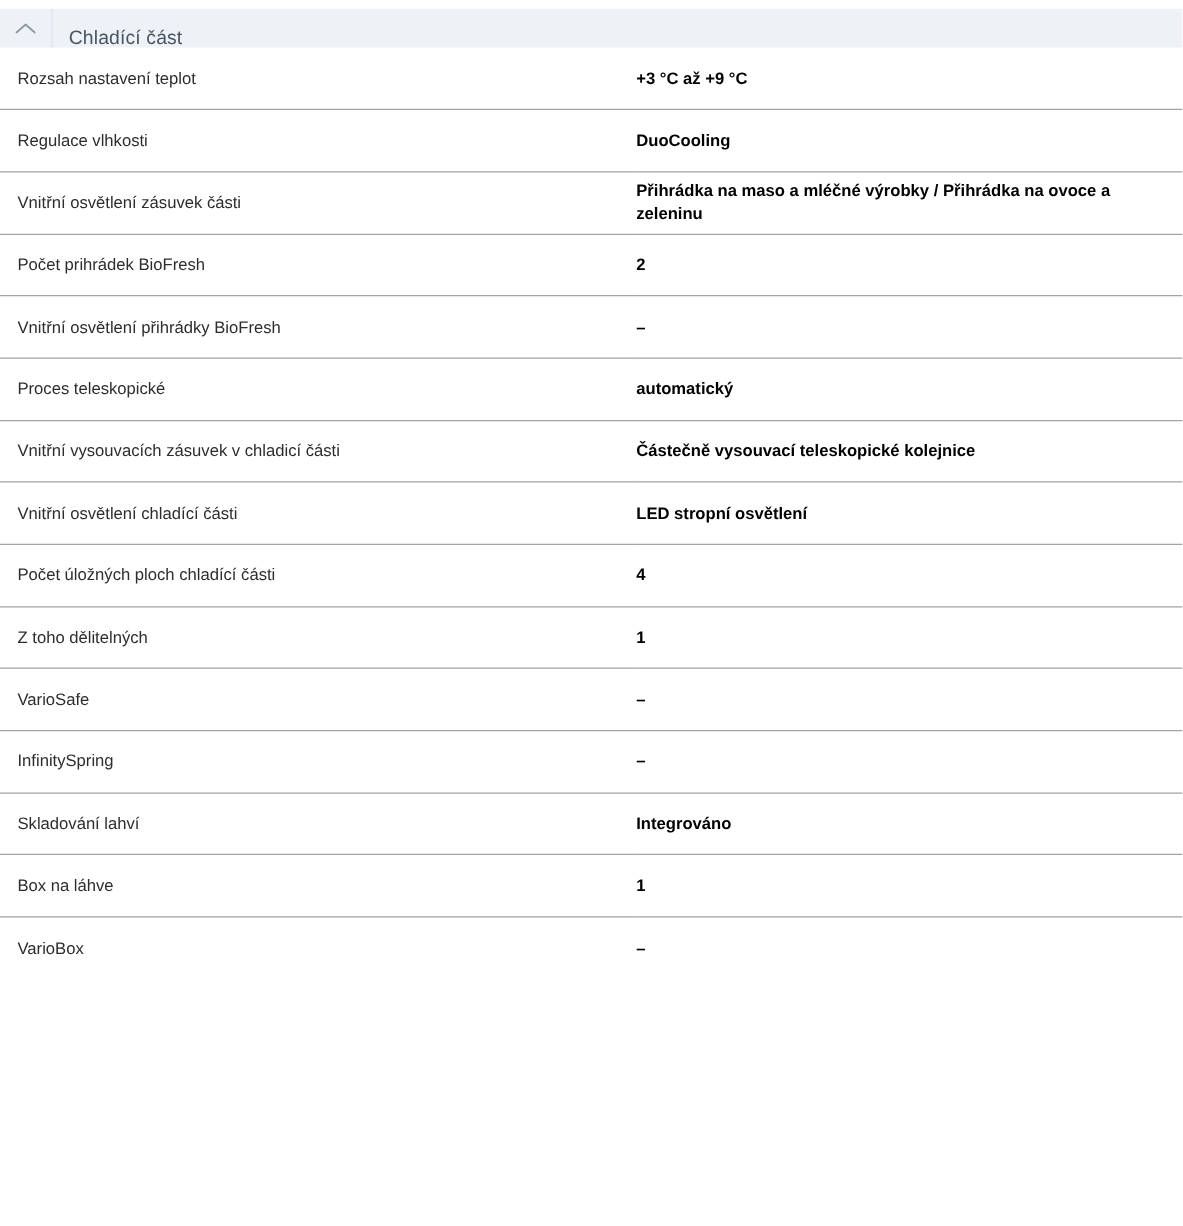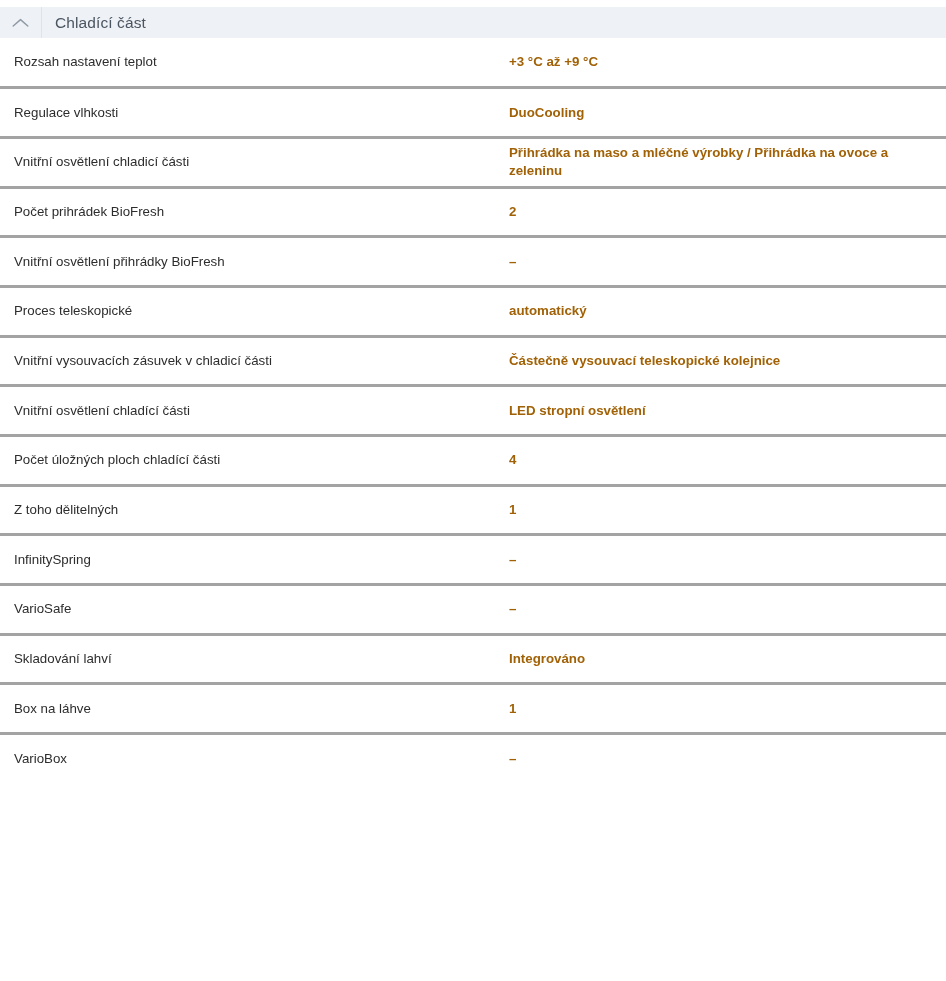--- a/index.html
+++ b/index.html
@@ -17,21 +17,21 @@
   }
 
   .spec-panel {
     width: 946px;
     box-sizing: border-box;
   }
 
   
   .section-header {
     display: flex;
-    align-items: center;
+    align-items: flex-end;
     height: 31px;
     margin-top: 7px;
     background: #eef1f5;
     cursor: pointer;
     user-select: none;
   }
   .chevron-cell {
     width: 42px;
     min-width: 42px;
     height: 31px;
@@ -56,21 +56,21 @@
   
   .spec-table {
     width: 100%;
     border-collapse: collapse;
     table-layout: fixed;
   }
   .spec-table tr {
     height: 49.7px;
   }
   .spec-table tr + tr > td {
-    border-top: 3px solid #a3a3a3;
+    border-top: 1px solid #a3a3a3;
   }
   .spec-table td {
     vertical-align: middle;
     padding: 0;
     font-size: 13.3px;
     line-height: 1.35;
   }
   td.cell-label {
     width: 509px;
     padding-left: 14px;
@@ -80,21 +80,21 @@
     color: #2d2d2d;
   }
   td.cell-label.indented {
     padding-left: 36px;
   }
   td.cell-value {
     padding-left: 0;
     padding-right: 10px;
     box-sizing: border-box;
     font-weight: 700;
-    color: #a16207;
+    color: #000000;
   }
 </style>
 </head>
 <body>
 
 <div class="spec-panel">
 
   <div class="section-header">
     <span class="chevron-cell">
       <span class="chevron-icon">
@@ -110,21 +110,21 @@
     <tbody>
       <tr>
         <td class="cell-label">Rozsah nastavení teplot</td>
         <td class="cell-value">+3 °C až +9 °C</td>
       </tr>
       <tr>
         <td class="cell-label">Regulace vlhkosti</td>
         <td class="cell-value">DuoCooling</td>
       </tr>
       <tr>
-        <td class="cell-label">Vnitřní osvětlení chladicí části</td>
+        <td class="cell-label">Vnitřní osvětlení zásuvek části</td>
         <td class="cell-value">Přihrádka na maso a mléčné výrobky / Přihrádka na ovoce a zeleninu</td>
       </tr>
       <tr>
         <td class="cell-label">Počet prihrádek BioFresh</td>
         <td class="cell-value">2</td>
       </tr>
       <tr>
         <td class="cell-label">Vnitřní osvětlení přihrádky BioFresh</td>
         <td class="cell-value">–</td>
       </tr>
@@ -142,25 +142,25 @@
       </tr>
       <tr>
         <td class="cell-label">Počet úložných ploch chladící části</td>
         <td class="cell-value">4</td>
       </tr>
       <tr>
         <td class="cell-label">Z toho dělitelných</td>
         <td class="cell-value">1</td>
       </tr>
       <tr>
-        <td class="cell-label">InfinitySpring</td>
+        <td class="cell-label">VarioSafe</td>
         <td class="cell-value">–</td>
       </tr>
       <tr>
-        <td class="cell-label">VarioSafe</td>
+        <td class="cell-label">InfinitySpring</td>
         <td class="cell-value">–</td>
       </tr>
       <tr>
         <td class="cell-label">Skladování lahví</td>
         <td class="cell-value">Integrováno</td>
       </tr>
       <tr>
         <td class="cell-label">Box na láhve</td>
         <td class="cell-value">1</td>
       </tr>

